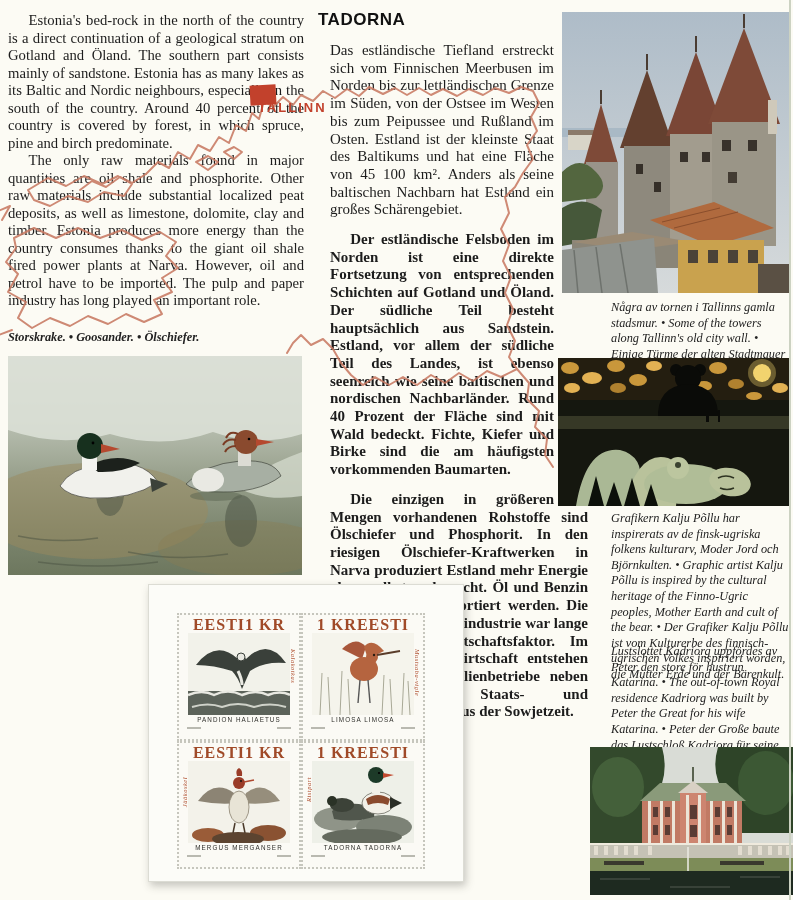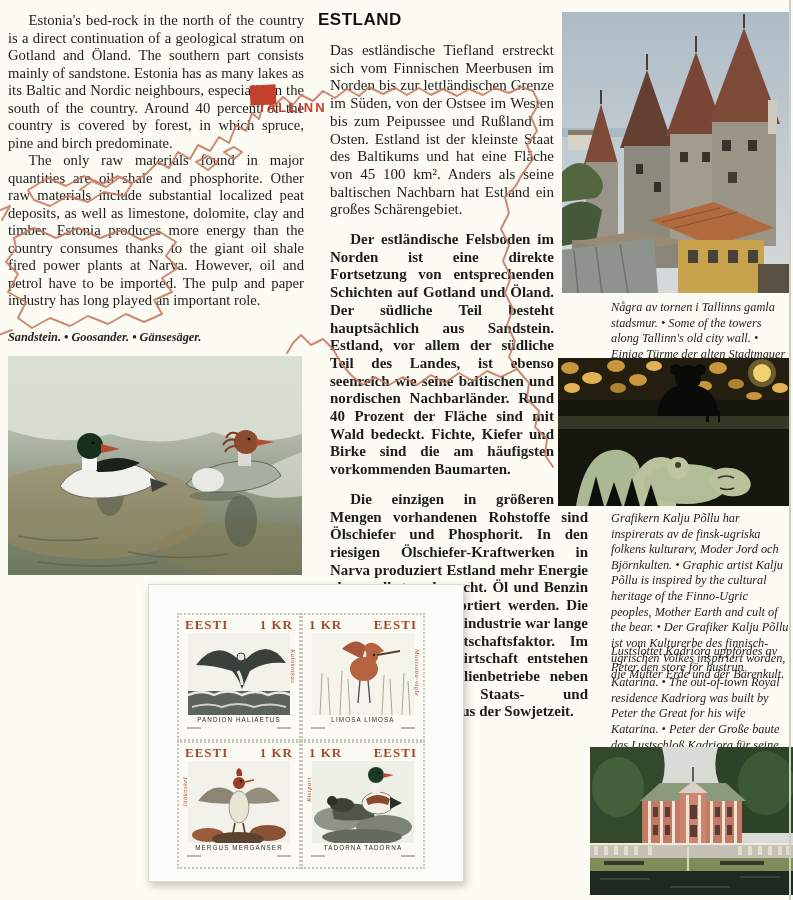--- a/index.html
+++ b/index.html
@@ -30,23 +30,23 @@
   #photo-kadriorg{left:590px;top:747px;}
   
   #map-overlay{position:absolute;left:0;top:0;z-index:3;pointer-events:none;}
   
   #sheet{position:absolute;left:148px;top:584px;width:314px;height:296px;background:#fcfcf8;
          border:1px solid #dcdcd4;box-shadow:2px 4px 8px rgba(60,60,55,.28);z-index:6;}
   #stamps{position:absolute;left:28px;top:28px;display:grid;grid-template-columns:124px 124px;
           grid-template-rows:128px 128px;}
   .stamp{position:relative;border:2px dotted #c6c6bd;background:#fbfaf5;box-sizing:border-box;
          padding:3px 6px 2px 6px;}
-  .stamp-head{display:flex;justify-content:space-between;align-items:baseline;
+  .stamp-head{display:flex;justify-content:center;align-items:baseline;
               font-family:"Liberation Serif",serif;font-weight:bold;color:#a04a28;
-              font-size:13px;letter-spacing:1px;line-height:14px;}
+              font-size:16px;letter-spacing:1px;line-height:14px;}
   .vignette{display:block;margin:1px auto 0 auto;}
   .species{text-align:center;font-family:"Liberation Sans",sans-serif;font-size:6.3px;
            letter-spacing:1.1px;color:#2e2e2a;margin-top:1px;}
   .vert-name{position:absolute;top:34px;writing-mode:vertical-rl;font-style:italic;
              font-size:6.5px;color:#b05030;letter-spacing:.5px;}
   .vert-right{right:2px;} .vert-left{left:2px;transform:rotate(180deg);}
   .micro{position:absolute;bottom:10px;height:2px;background:#b9b9b0;width:14px;}
   .micro.l{left:8px;} .micro.r{right:8px;}
   
   #page-edge{position:absolute;right:2px;top:0;width:2px;height:100%;background:#ccd2c2;z-index:7;}
@@ -55,29 +55,29 @@
 <body>
 
 <div id="page">
 
   <div id="col-en" class="col">
     <p>Estonia's bed-rock in the north of the country is a direct continuation of a geological stratum on Gotland and Öland. The southern part consists mainly of sandstone. Estonia has as many lakes as its Baltic and Nordic neighbours, especially in the south of the country. Around 40 percent of the country is covered by forest, in which spruce, pine and birch predominate.</p>
     <p>The only raw materials found in major quantities are oil shale and phosphorite. Other raw materials include substantial localized peat deposits, as well as limestone, dolomite, clay and timber. Estonia produces more energy than the country consumes thanks to the giant oil shale fired power plants at Narva. However, oil and petrol have to be imported. The pulp and paper industry has long played an important role.</p>
   </div>
 
   <div id="col-de" class="col">
-    <h1>ESTLAND</h1>
+    <h1>TADORNA</h1>
     <div class="float-a"></div>
     <div class="float-b"></div>
     <p>Das estländische Tiefland erstreckt sich vom Finnischen Meerbusen im Norden bis zur lettländischen Grenze im Süden, von der Ostsee im Westen bis zum Peipussee und Rußland im Osten. Estland ist der kleinste Staat des Baltikums und hat eine Fläche von 45 100 km². Anders als seine baltischen Nachbarn hat Estland ein großes Schärengebiet.</p>
     <p class="ind">Der estländische Felsboden im Norden ist eine direkte Fortsetzung von entsprechenden Schichten auf Gotland und Öland. Der südliche Teil besteht hauptsächlich aus Sandstein. Estland, vor allem der südliche Teil des Landes, ist ebenso seenreich wie seine baltischen und nordischen Nachbarländer. Rund 40 Prozent der Fläche sind mit Wald bedeckt. Fichte, Kiefer und Birke sind die am häufigsten vorkommenden Baumarten.</p>
     <p class="ind">Die einzigen in größeren Mengen vorhandenen Rohstoffe sind Ölschiefer und Phosphorit. In den riesigen Ölschiefer-Kraftwerken in Narva produziert Estland mehr Energie als es selbst verbraucht. Öl und Benzin müssen jedoch importiert werden. Die Zellstoff- und Papierindustrie war lange ein wichtiger Wirtschaftsfaktor. Im Bereich der Landwirtschaft entstehen wieder kleine Familienbetriebe neben den riesigen Staats- und Kollektivbetrieben aus der Sowjetzeit.</p>
   </div>
 
-  <div id="cap-duck" class="caption">Sandstein. • Goosander. • Gänsesäger.</div>
+  <div id="cap-duck" class="caption">Storskrake. • Goosander. • Ölschiefer.</div>
   <div id="cap-tallinn" class="caption">Några av tornen i Tallinns gamla stadsmur. • Some of the towers along Tallinn's old city wall. • Einige Türme der alten Stadtmauer in Tallinn.</div>
   <div id="cap-pollu" class="caption">Grafikern Kalju Põllu har inspirerats av de finsk-ugriska folkens kulturarv, Moder Jord och Björnkulten. • Graphic artist Kalju Põllu is inspired by the cultural heritage of the Finno-Ugric peoples, Mother Earth and cult of the bear. • Der Grafiker Kalju Põllu ist vom Kulturerbe des finnisch-ugrischen Volkes inspiriert worden, die Mutter Erde und der Bärenkult.</div>
   <div id="cap-kadriorg" class="caption">Lustslottet Kadriorg uppfördes av Peter den store för hustrun Katarina. • The out-of-town Royal residence Kadriorg was built by Peter the Great for his wife Katarina. • Peter der Große baute das Lustschloß Kadriorg für seine Frau Katharina.</div>
 
   <svg id="map-overlay" width="793" height="900">
     <g fill="none" stroke="#c87a63" stroke-width="2" stroke-linejoin="round" stroke-linecap="round" opacity="0.88">
       <path d="M146,174 L158,162 169,168 178,152 190,159 198,145 210,151 219,137 229,143 236,125 246,131 252,113 259,119 264,101 273,107 283,97 293,105 301,95 313,101 323,91 335,98 347,89 359,96 369,87 383,94 395,88 407,95 419,88 431,95 443,89 457,96 469,89 483,95 495,88 509,93 521,87 533,91 539,103 531,117 537,131 527,145 533,159 523,173 515,187 505,197 509,213 501,229 509,245 503,261 511,277 505,293 513,309 507,325 515,341 509,357 517,369 501,377 487,371 473,381 459,373 445,383 431,375 417,385 403,377 389,385 375,377 363,385 351,375 341,363 333,349 323,339 311,345 301,335 293,343 287,353"></path>
       <path d="M517,369 L529,383 527,399 539,411 535,427 547,439 545,455 553,467"></path>
       <path d="M146,174 L132,183 120,177 106,187 92,181 80,190"></path>
       <path d="M28,190 L48,178 66,186 84,176 102,184 118,176 132,184 124,196 104,192 88,202 68,196 50,206 34,200 Z"></path>

